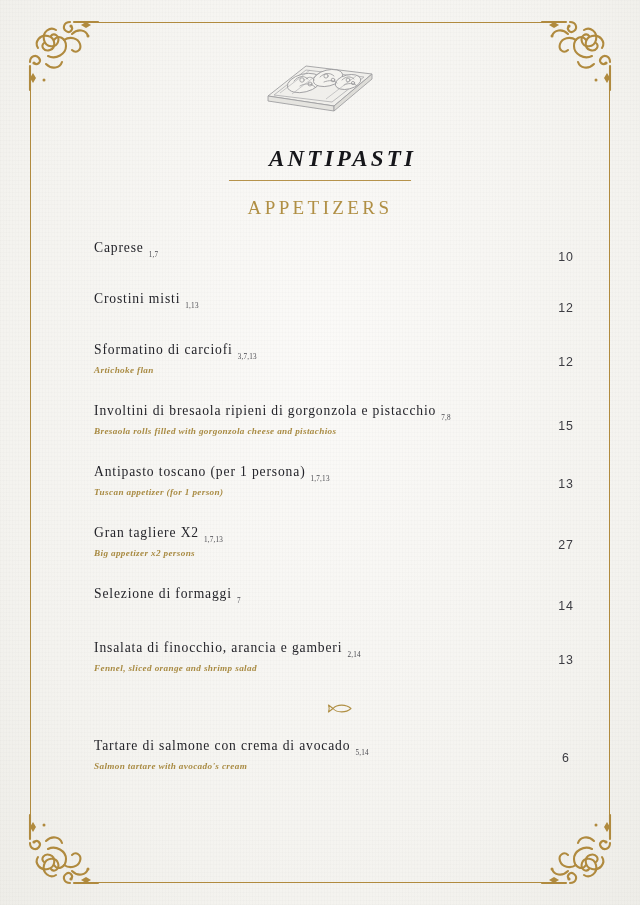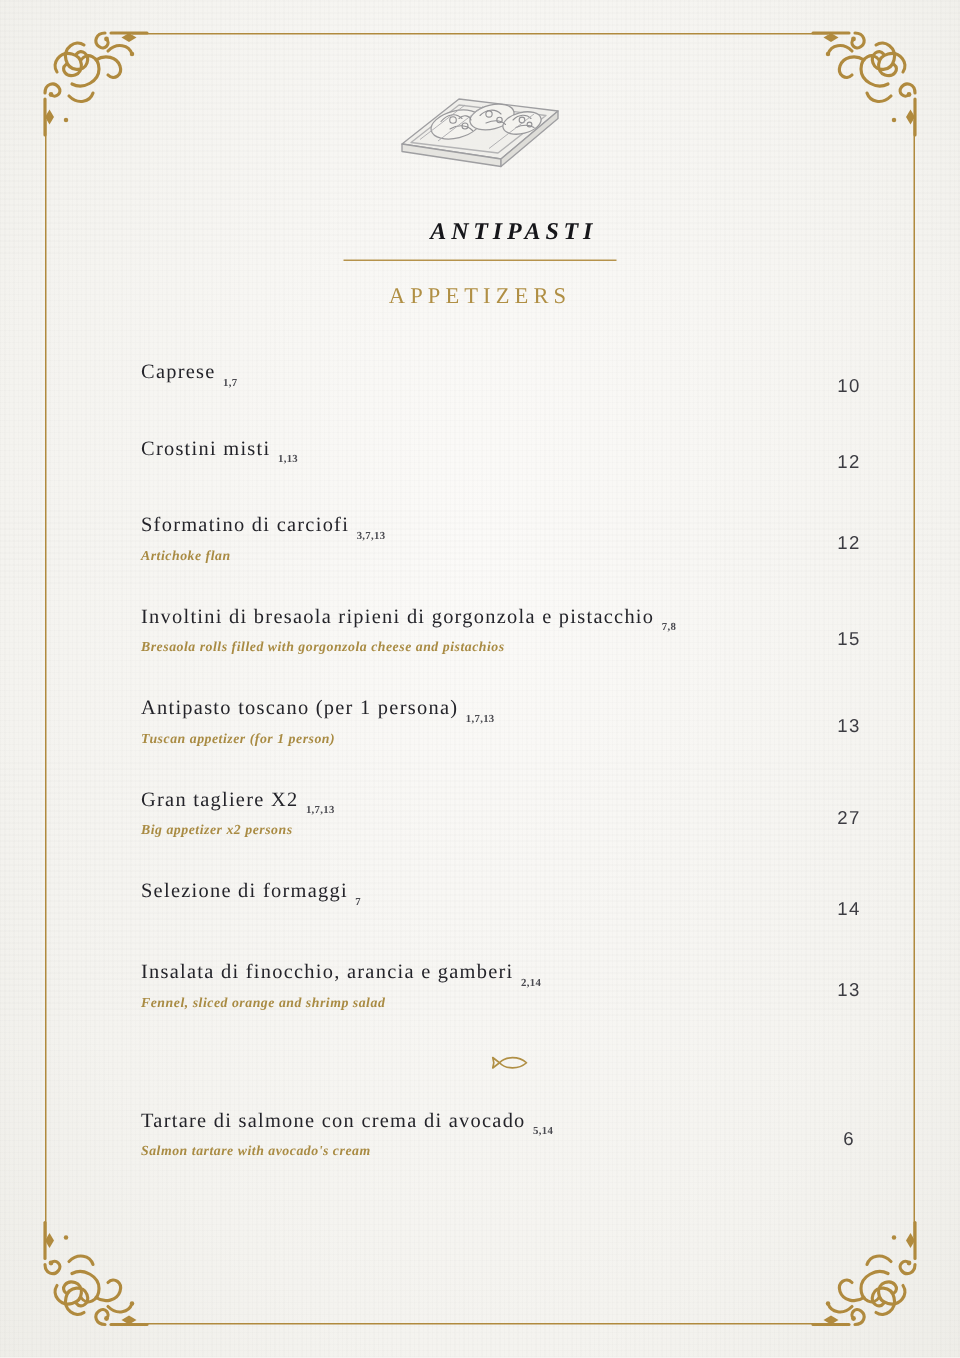--- a/index.html
+++ b/index.html
@@ -67,36 +67,36 @@
     height: 66px;
     margin: 0 auto 28px auto;
     opacity: 0.82;
   }
   .dish-illustration svg { display:block; width:120px; height:66px; }
 
   .section-title {
     font-family: "Liberation Serif", serif;
     font-style: italic;
     font-weight: 700;
-    font-size: 16px;
+    font-size: 23px;
     letter-spacing: 3.2px;
     color: #16161a;
     margin: 0;
     line-height: 1.1;
     padding-left: 45px;
   }
   .title-rule {
     width: 182px;
     height: 1px;
     background: #b6934c;
     margin: 9px auto 8px auto;
   }
   .section-subtitle {
     font-family: "Liberation Serif", serif;
-    font-size: 15px;
+    font-size: 19px;
     letter-spacing: 3.4px;
     color: #b08f44;
     margin: 16px;
   }
 
   
   .menu {
     position: absolute;
     left: 94px;
     right: 52px;
@@ -116,21 +116,20 @@
     color: #24242a;
     line-height: 1.25;
     white-space: nowrap;
   }
   .allergens {
     font-size: 7.2px;
     letter-spacing: 0.2px;
     color: #4a4a50;
     vertical-align: -5px;
     padding-left: 5px;
-    font-weight: bold;
   }
   .item-desc {
     font-family: "Liberation Serif", serif;
     font-style: italic;
     font-weight: 700;
     font-size: 9.2px;
     letter-spacing: 0.35px;
     color: #a98b43;
     margin-top: 3px;
     line-height: 1.2;

